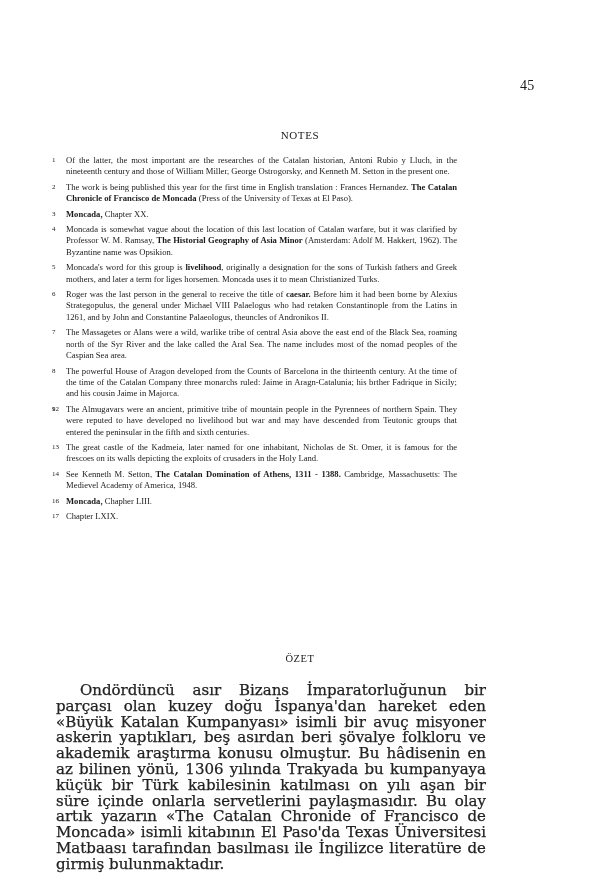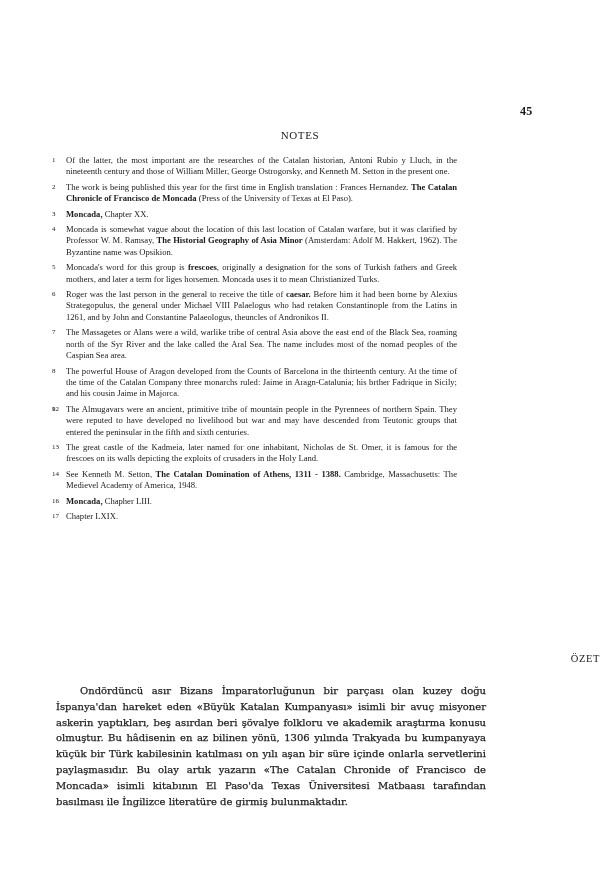--- a/index.html
+++ b/index.html
@@ -2,22 +2,22 @@
 <html><head>
   <meta charset="utf-8">
   <style>
     html, body { margin: 0; padding: 0; background: #ffffff; }
     body {
       width: 600px; height: 884px; position: relative; overflow: hidden;
       font-family: "Liberation Serif", "DejaVu Serif", serif;
       color: #1a1a1a;
     }
     .page-number {
-      position: absolute; left: 520px; top: 104px;
-      font-size: 12px; font-weight: bold; letter-spacing: 0.2px;
+      position: absolute; left: 520px; top: 78px;
+      font-size: 14px; font-weight: normal; letter-spacing: 0.2px;
     }
     .notes-title {
       position: absolute; left: 0; width: 600px; top: 129px;
       text-align: center; font-size: 11px; letter-spacing: 0.6px;
     }
     .notes {
       position: absolute; left: 52px; top: 155px; width: 405px;
       margin: 0; padding: 0; list-style: none;
       font-size: 8.6px; line-height: 11.4px;
     }
@@ -25,46 +25,46 @@
       position: relative; padding-left: 14px; margin-bottom: 4px;
       text-align: justify;
     }
     .note-num {
       position: absolute; left: 0; top: 0; width: 10px;
       font-size: 7px;
     }
     .note b { font-weight: bold; }
     .ozet-title {
       position: absolute; left: 0; width: 600px; top: 653px;
-      text-align: right; font-size: 10.5px; letter-spacing: 0.6px;
+      text-align: center; font-size: 10.5px; letter-spacing: 0.6px;
     }
     .ozet {
       position: absolute; left: 56px; top: 683px; width: 430px;
-      font-size: 10px; line-height: 15.8px; font-weight: bold;
+      font-size: 15px; line-height: 15.8px; font-weight: bold;
       text-align: justify; color: #222;
       font-family: "DejaVu Serif", serif;
       font-weight: normal;
       -webkit-text-stroke: 0.25px #222;
     }
     .ozet .indent { display: inline-block; width: 24px; }
   </style>
 </head>
 <body>
 
 <div>
   <div class="page-number">45</div>
 
   <div class="notes-title">NOTES</div>
 
   <ol class="notes" id="notes-list">
       <li class="note"><span class="note-num">1</span><span>Of the latter, the most important are the researches of the Catalan historian, Antoni Rubio y Lluch, in the nineteenth century and those of William Miller, George Ostrogorsky, and Kenneth M. Setton in the present one.</span></li>
       <li class="note"><span class="note-num">2</span><span>The work is being published this year for the first time in English translation : Frances Hernandez. </span><b>The Catalan Chronicle of Francisco de Moncada</b><span> (Press of the University of Texas at El Paso).</span></li>
       <li class="note"><span class="note-num">3</span><b>Moncada,</b><span> Chapter XX.</span></li>
       <li class="note"><span class="note-num">4</span><span>Moncada is somewhat vague about the location of this last location of Catalan warfare, but it was clarified by Professor W. M. Ramsay, </span><b>The Historial Geography of Asia Minor</b><span> (Amsterdam: Adolf M. Hakkert, 1962). The Byzantine name was Opsikion.</span></li>
-      <li class="note"><span class="note-num">5</span><span>Moncada's word for this group is </span><b>frescoes</b><span>, originally a designation for the sons of Turkish fathers and Greek mothers, and later a term for liges horsemen. Moncada uses it to mean Christianized Turks.</span></li>
+      <li class="note"><span class="note-num">5</span><span>Moncada's word for this group is </span><b>livelihood</b><span>, originally a designation for the sons of Turkish fathers and Greek mothers, and later a term for liges horsemen. Moncada uses it to mean Christianized Turks.</span></li>
       <li class="note"><span class="note-num">6</span><span>Roger was the last person in the general to receive the title of </span><b>caesar.</b><span> Before him it had been borne by Alexius Strategopulus, the general under Michael VIII Palaelogus who had retaken Constantinople from the Latins in 1261, and by John and Constantine Palaeologus, theuncles of Andronikos II.</span></li>
       <li class="note"><span class="note-num">7</span><span>The Massagetes or Alans were a wild, warlike tribe of central Asia above the east end of the Black Sea, roaming north of the Syr River and the lake called the Aral Sea. The name includes most of the nomad peoples of the Caspian Sea area.</span></li>
       <li class="note"><span class="note-num">8</span><span>The powerful House of Aragon developed from the Counts of Barcelona in the thirteenth century. At the time of the time of the Catalan Company three monarchs ruled: Jaime in Aragn-Catalunia; his brther Fadrique in Sicily; and his cousin Jaime in Majorca.</span></li>
       <li class="note"><span class="note-num">9</span></li>
       <li class="note"><span class="note-num">12</span><span>The Almugavars were an ancient, primitive tribe of mountain people in the Pyrennees of northern Spain. They were reputed to have developed no livelihood but war and may have descended from Teutonic groups that entered the peninsular in the fifth and sixth centuries.</span></li>
       <li class="note"><span class="note-num">13</span><span>The great castle of the Kadmeia, later named for one inhabitant, Nicholas de St. Omer, it is famous for the frescoes on its walls depicting the exploits of crusaders in the Holy Land.</span></li>
       <li class="note"><span class="note-num">14</span><span>See Kenneth M. Setton, </span><b>The Catalan Domination of Athens, 1311 - 1388.</b><span> Cambridge, Massachusetts: The Medievel Academy of America, 1948.</span></li>
       <li class="note"><span class="note-num">16</span><b>Moncada,</b><span> Chapher LIII.</span></li>
       <li class="note"><span class="note-num">17</span><span>Chapter LXIX.</span></li>
     </ol>

